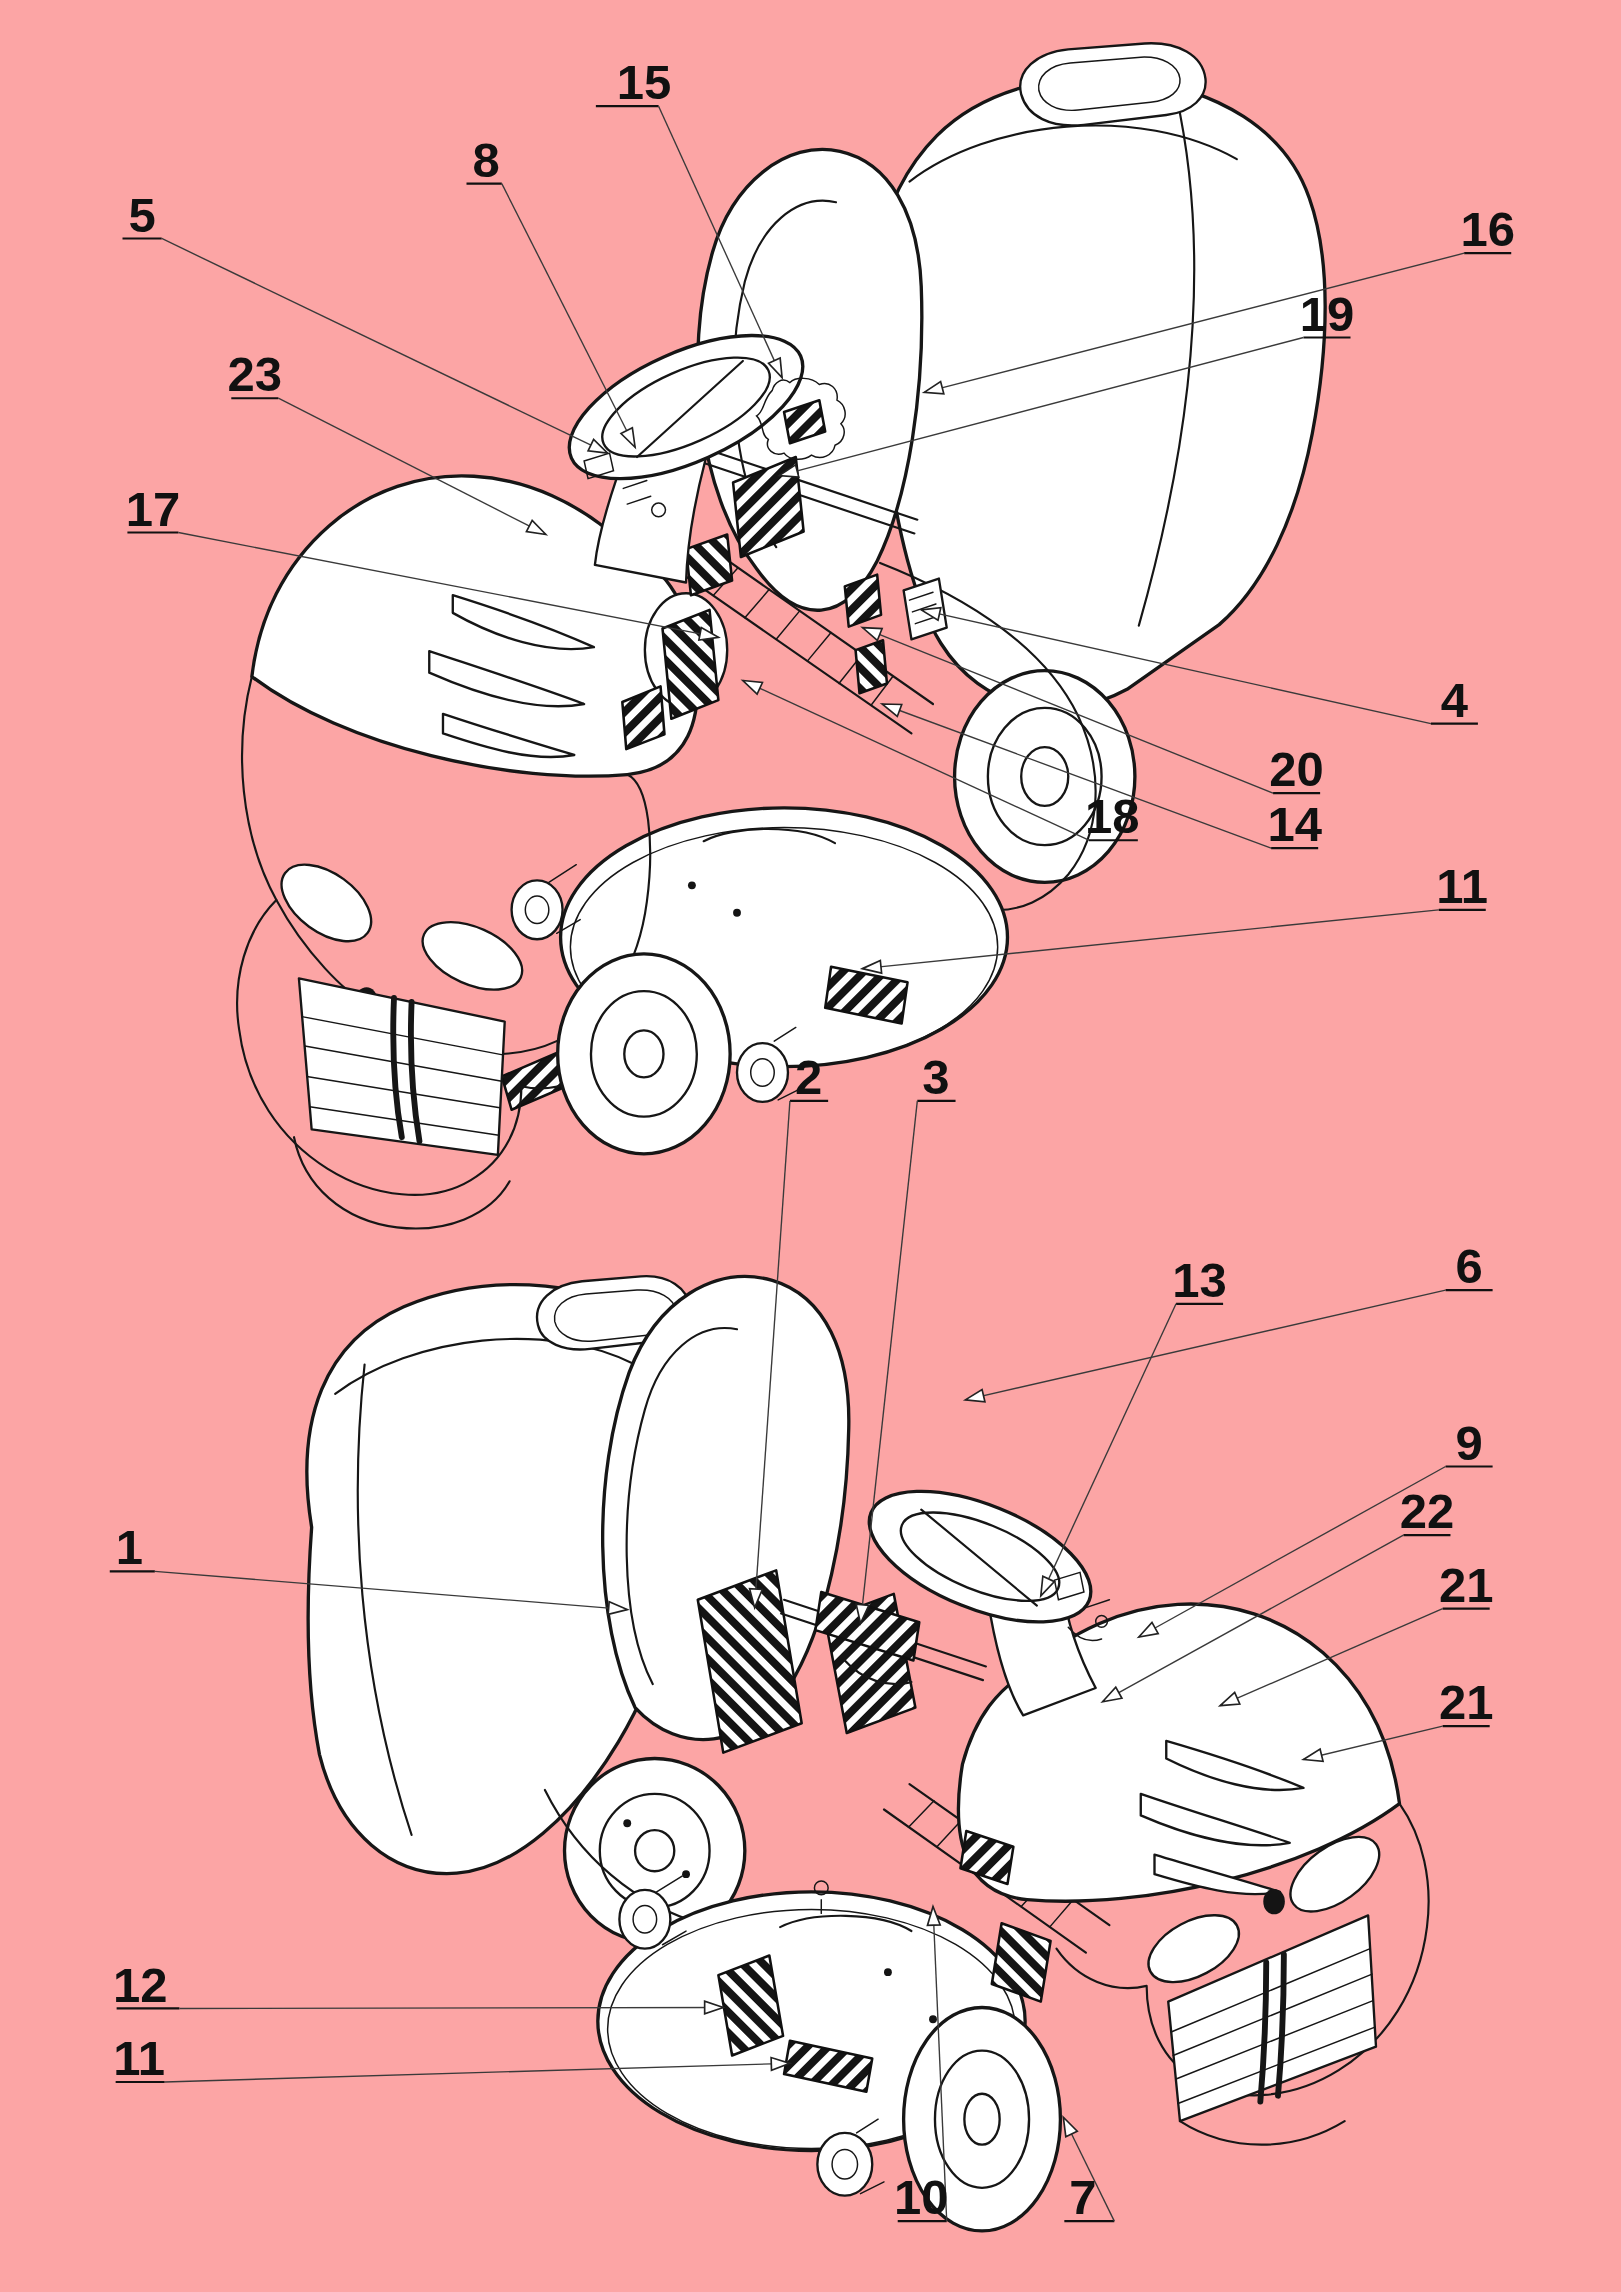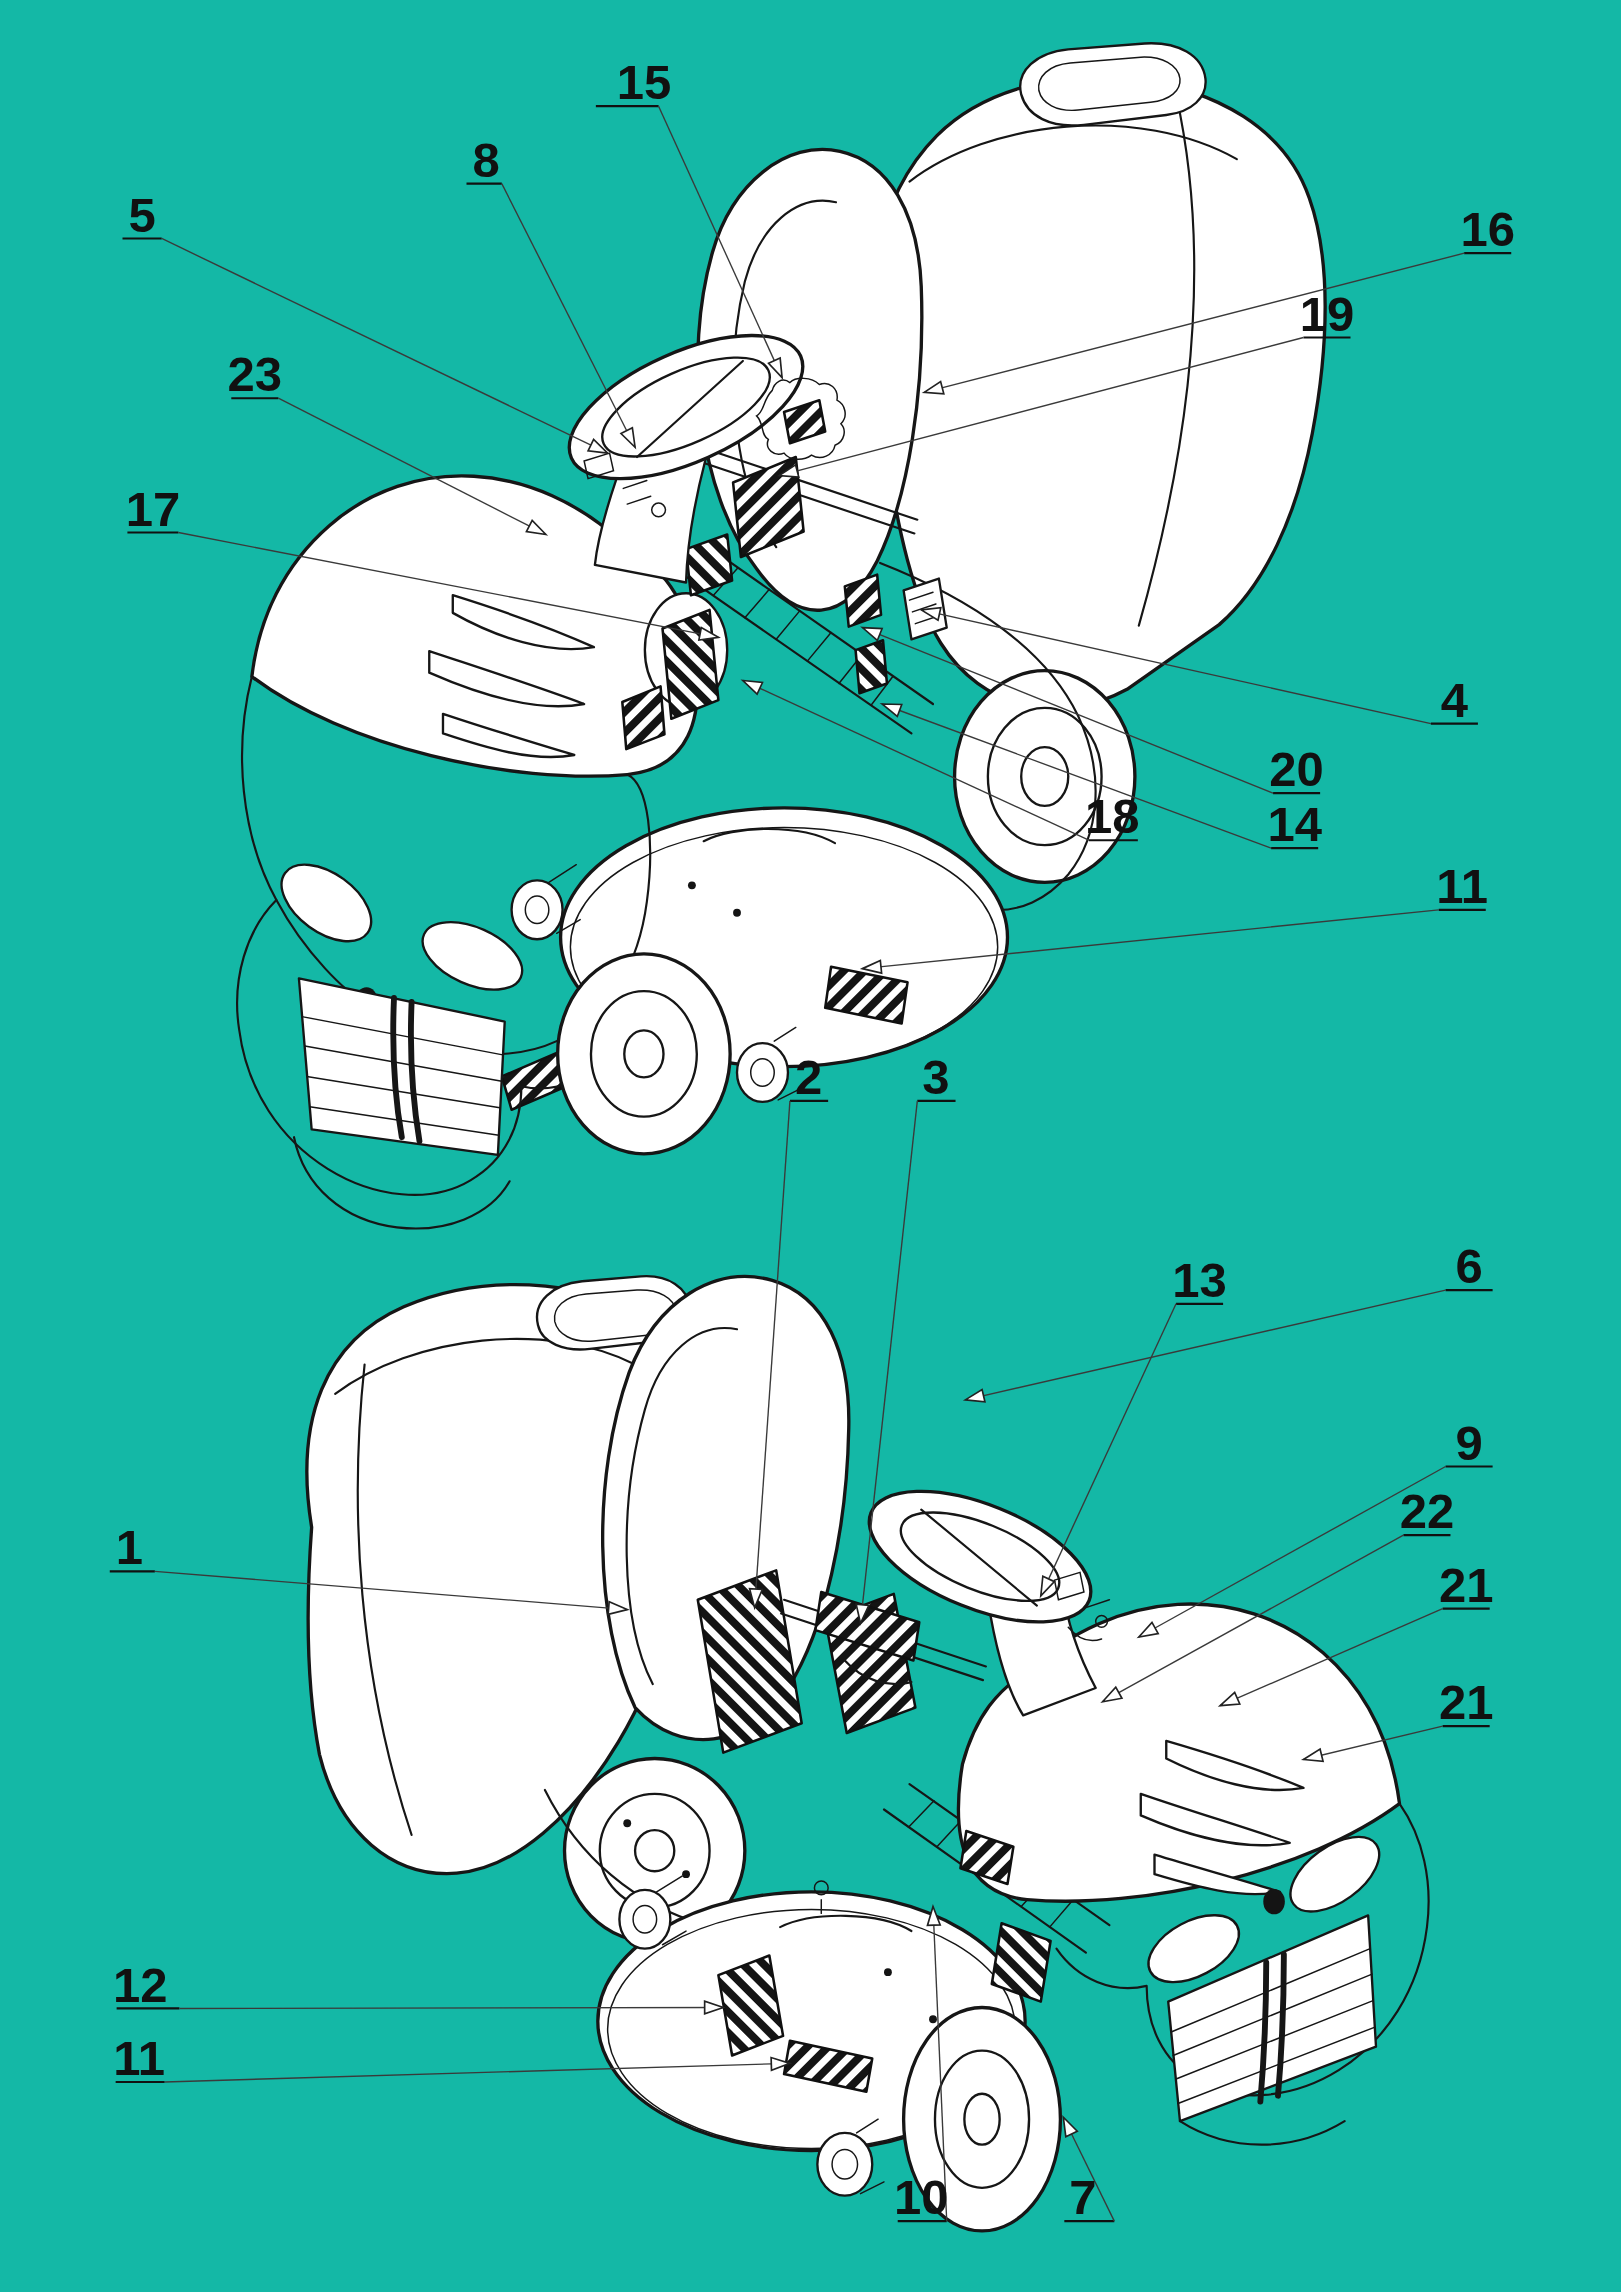--- a/index.html
+++ b/index.html
@@ -1,16 +1,16 @@
 <!DOCTYPE html>
 <html><head>
 <meta charset="utf-8">
 <style>
   html,body{margin:0;padding:0;background:#fff;}
-  .page{position:relative;width:1621px;height:2293px;background:#14b8a6;overflow:hidden;}
+  .page{position:relative;width:1621px;height:2293px;background:#fca5a5;overflow:hidden;}
   svg{display:block}
   
   .o3{fill:#fff;stroke:#161616;stroke-width:3.4;stroke-linejoin:round;stroke-linecap:round}
   .o2{fill:none;stroke:#161616;stroke-width:2.2;stroke-linejoin:round;stroke-linecap:round}
   .o2f{fill:#fff;stroke:#161616;stroke-width:2.4;stroke-linejoin:round}
   .o1{fill:none;stroke:#161616;stroke-width:1.5;stroke-linecap:round}
   .thick{stroke-width:6}
   .blk{fill:#141414;stroke:none}
   .dec{fill:url(#hx);stroke:#101010;stroke-width:2.6;stroke-linejoin:round}
   .dec2{fill:url(#hx2);stroke:#101010;stroke-width:2.6;stroke-linejoin:round}

